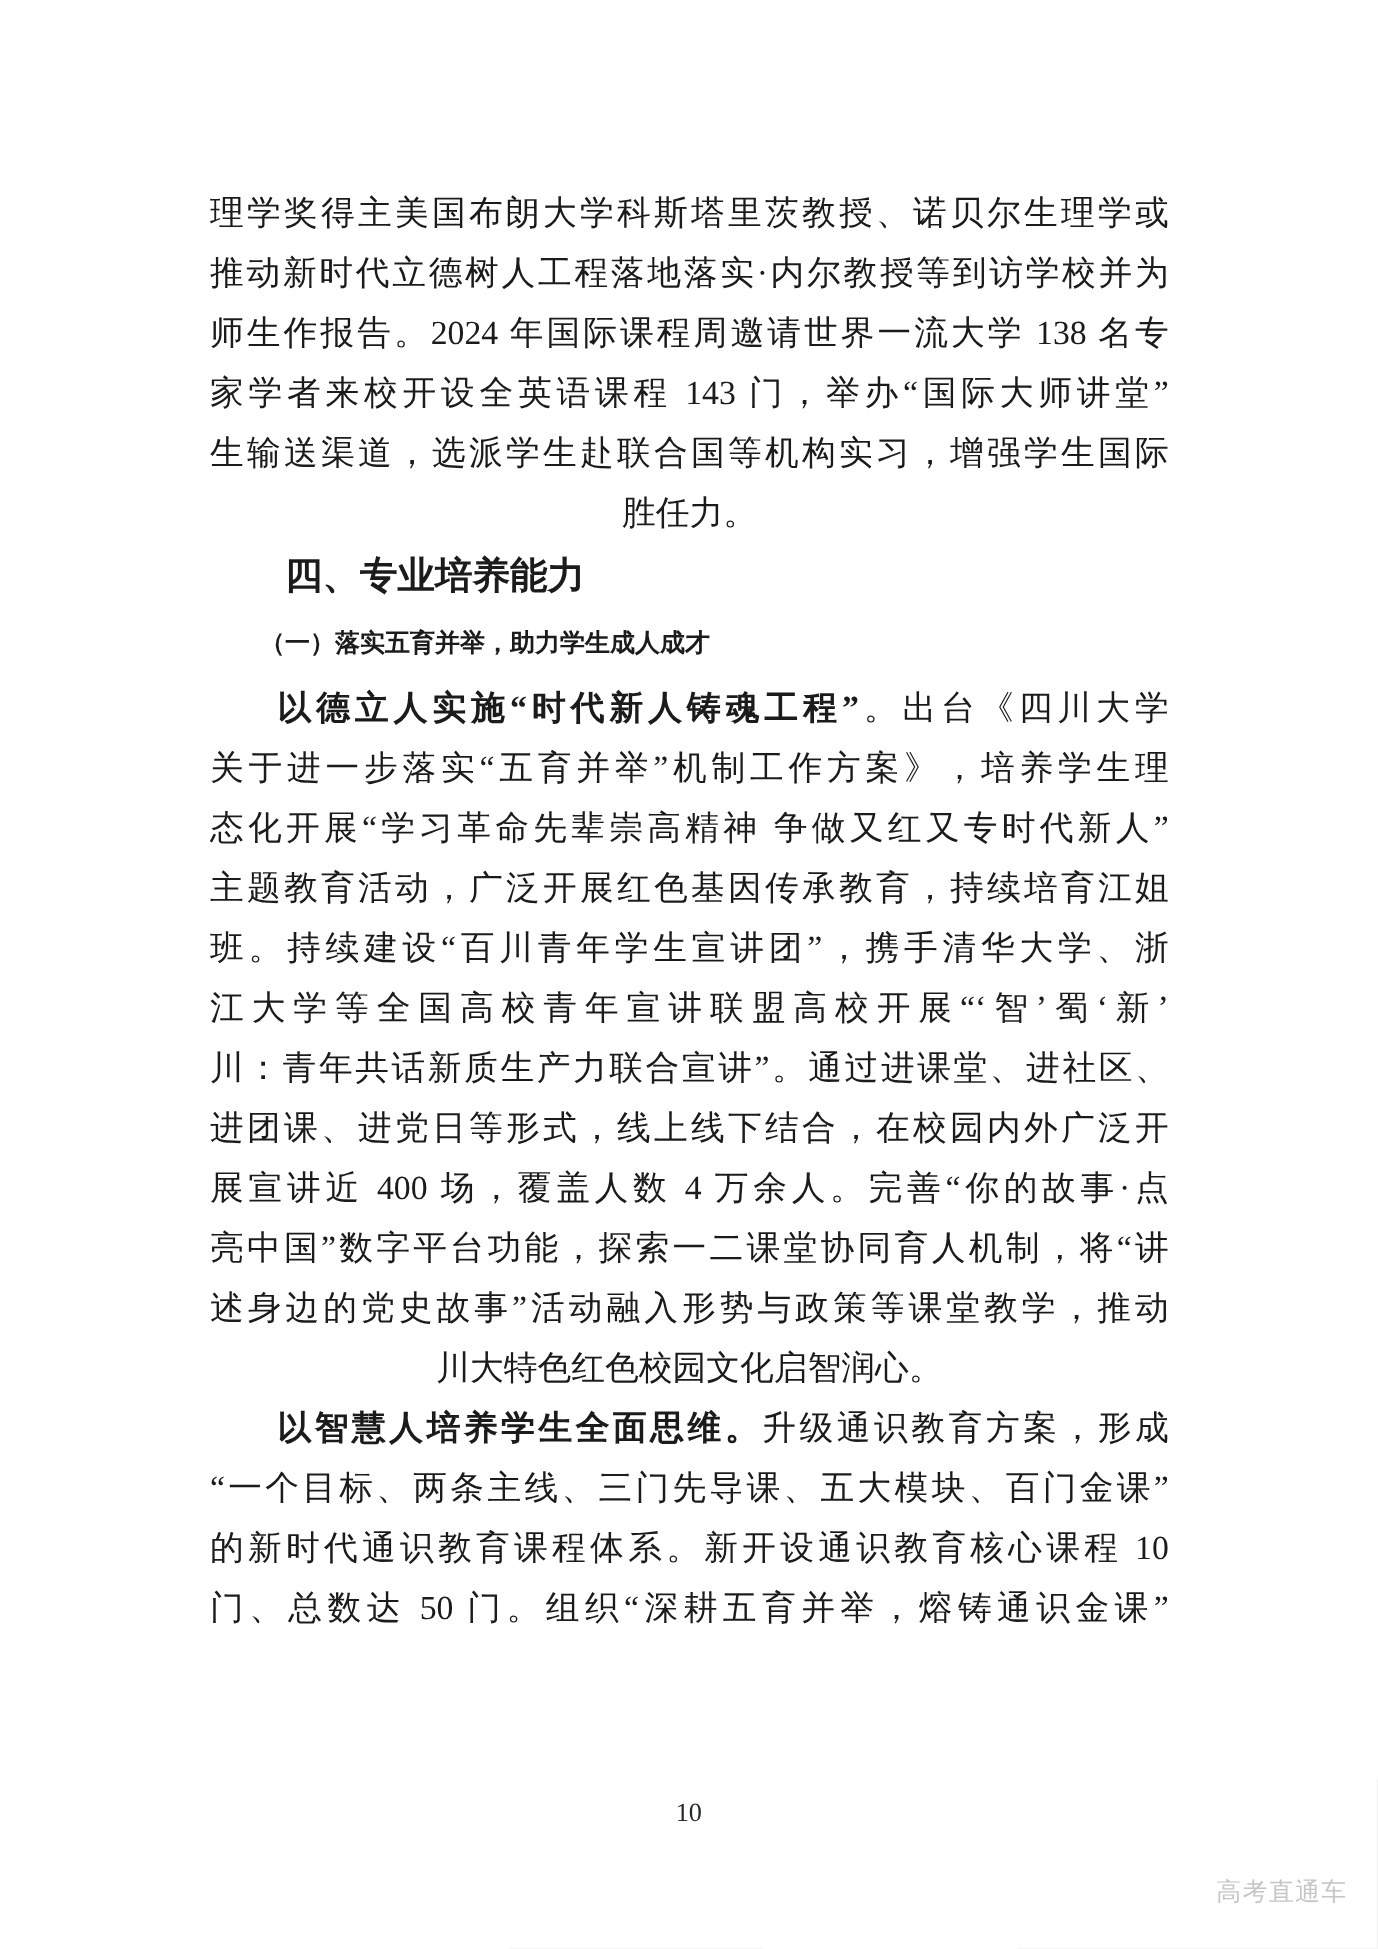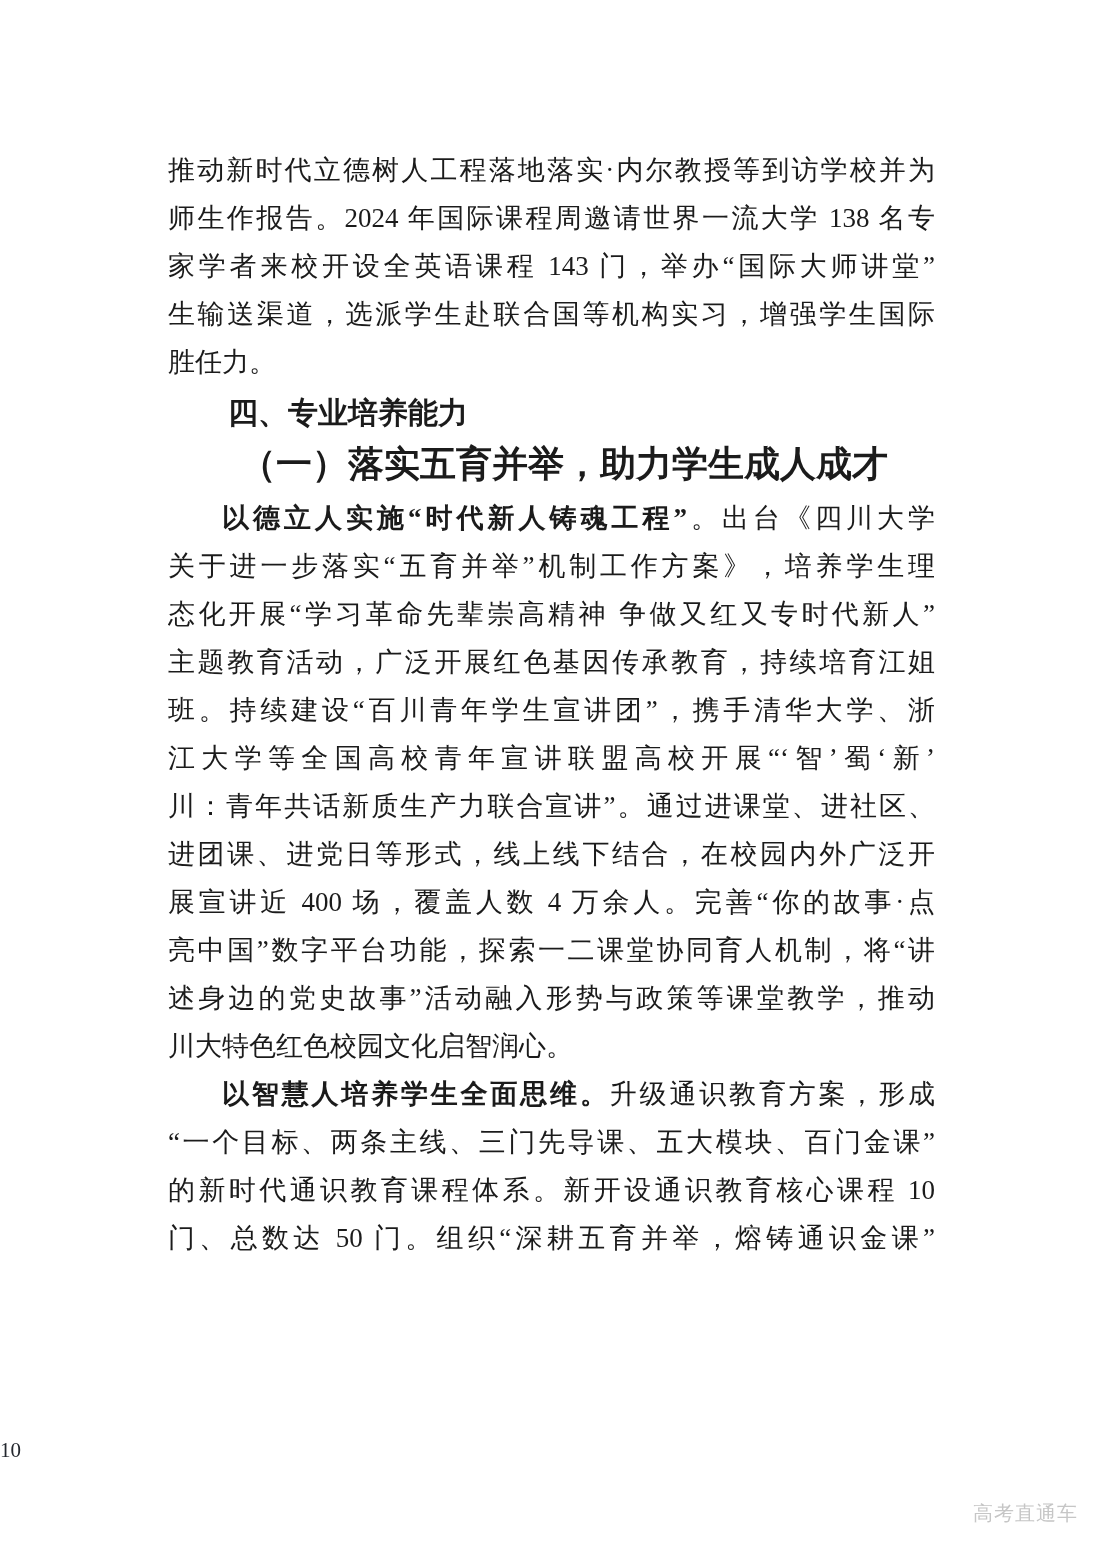--- a/index.html
+++ b/index.html
@@ -16,73 +16,74 @@
     left: 168px;
     top: 146px;
     width: 767px;
     color: #1b1b1b;
   }
   .line {
     font-family: "Liberation Serif", serif;
     font-size: 27px;
     line-height: 48px;
     height: 48px;
-    text-align: left;
+    text-align: center;
     text-justify: inter-character;
     overflow: hidden;
   }
   .line.just {
     text-align: justify;
     text-align-last: justify;
   }
   .line.indent { text-indent: 2em; }
   .line.heading-sans {
     font-family: "Liberation Sans", sans-serif;
     font-weight: 700;
     font-size: 30px;
     line-height: 54px;
     height: 54px;
     text-align: right;
     text-align-last: left;
   }
   .line.heading-serif {
-    font-family: Liberation Mono, monospace;
+    font-family: Liberation Sans, sans-serif;
     font-weight: 700;
-    font-size: 36px;
+    font-size: 20px;
     line-height: 54px;
     height: 54px;
     text-align: left;
     text-align-last: left;
   }
   .seg.bold { font-weight: 700; }
   .page-number {
     position: absolute;
     top: 1438px;
     left: 0;
     width: 100%;
-    text-align: left;
+    text-align: center;
     font-family: "Liberation Serif", serif;
     font-size: 21px;
     color: #23272e;
   }
   .watermark {
     position: absolute;
     top: 1500px;
     right: 24px;
     font-family: "Liberation Sans", sans-serif;
     font-size: 20px;
     letter-spacing: 1px;
     color: #c6c6c6;
   }
 </style>
 </head>
 <body>
 
 <div class="page">
   <div class="text-block" id="text-block">
+      <div class="line body just"><span class="seg">理学奖得主美国布朗大学科斯塔里茨教授、诺贝尔生理学或</span></div>
       <div class="line body just"><span class="seg">推动新时代立德树人工程落地落实·内尔教授等到访学校并为</span></div>
       <div class="line body just"><span class="seg">师生作报告。2024 年国际课程周邀请世界一流大学 138 名专</span></div>
       <div class="line body just"><span class="seg">家学者来校开设全英语课程 143 门，举办“国际大师讲堂”</span></div>
       <div class="line body just"><span class="seg">生输送渠道，选派学生赴联合国等机构实习，增强学生国际</span></div>
       <div class="line body"><span class="seg">胜任力。</span></div>
       <div class="line heading-sans indent"><span class="seg bold">四、专业培养能力</span></div>
       <div class="line heading-serif indent"><span class="seg bold">（一）落实五育并举，助力学生成人成才</span></div>
       <div class="line body just indent"><span class="seg bold">以德立人实施“时代新人铸魂工程”</span><span class="seg">。出台《四川大学</span></div>
       <div class="line body just"><span class="seg">关于进一步落实“五育并举”机制工作方案》，培养学生理</span></div>
       <div class="line body just"><span class="seg">态化开展“学习革命先辈崇高精神 争做又红又专时代新人”</span></div>

